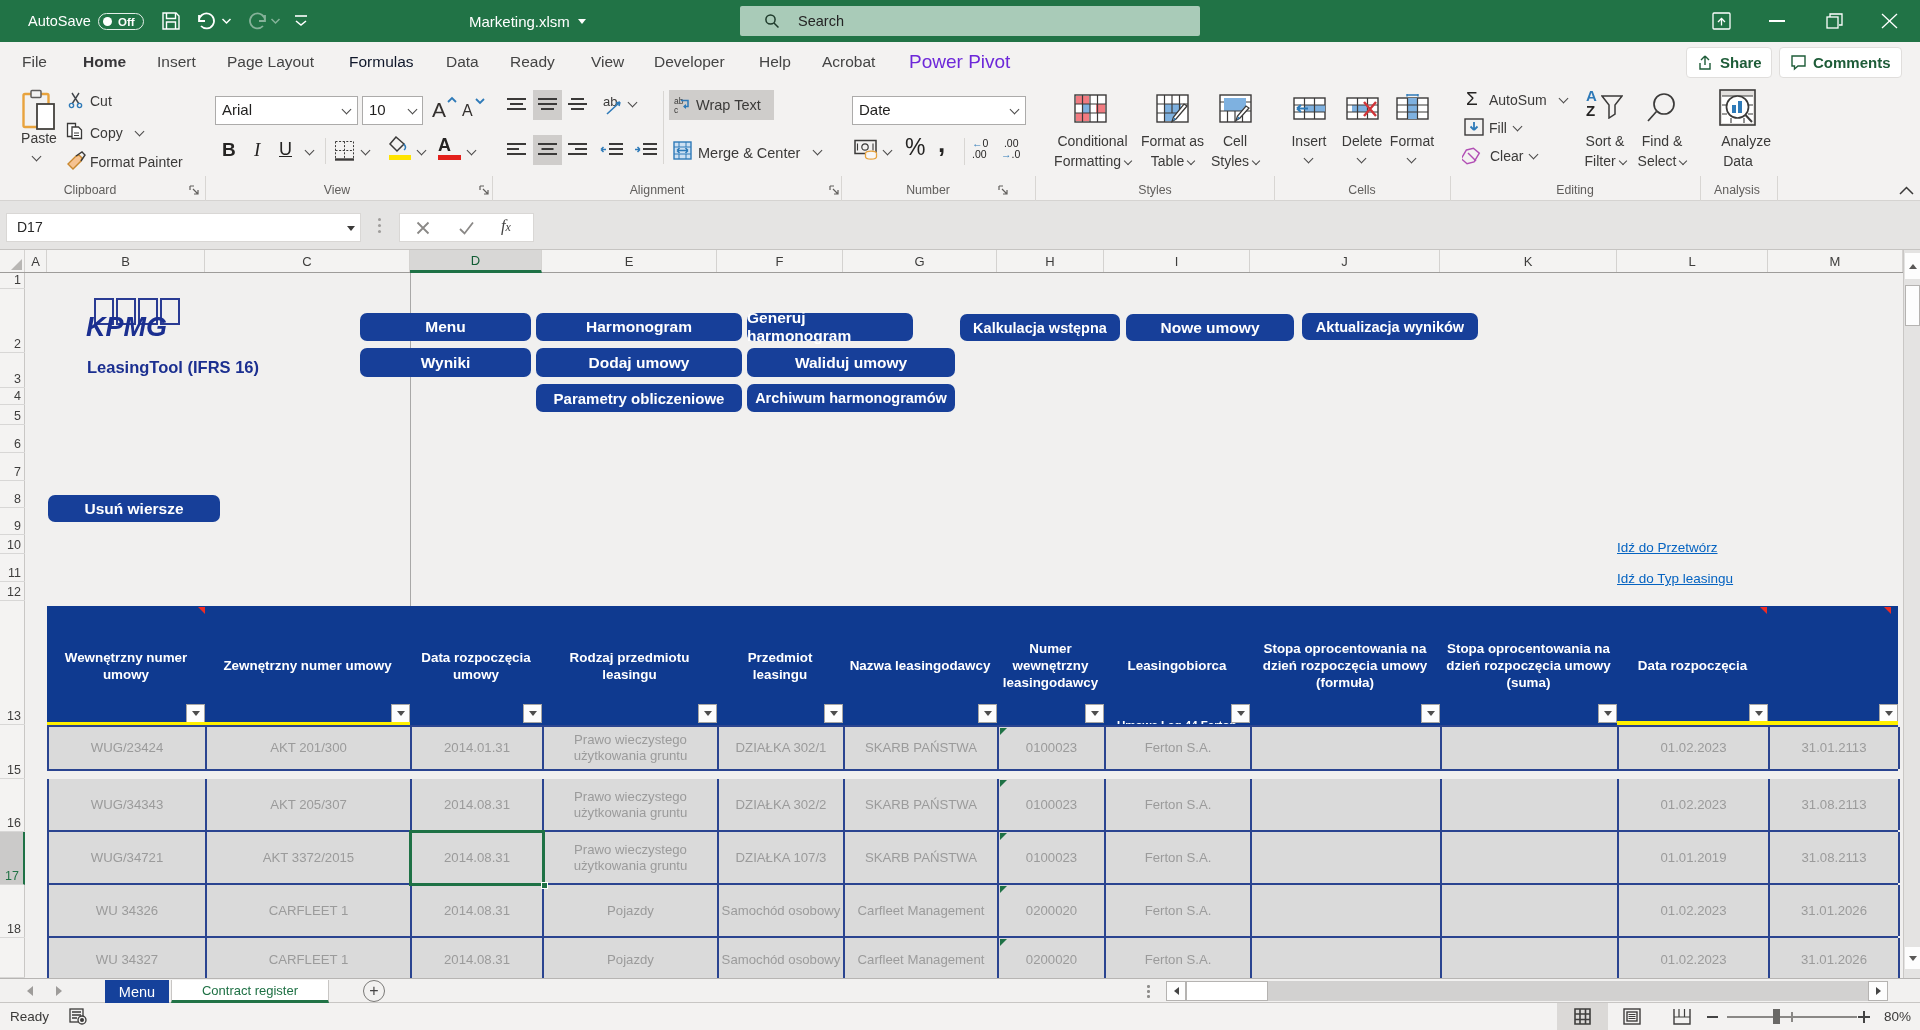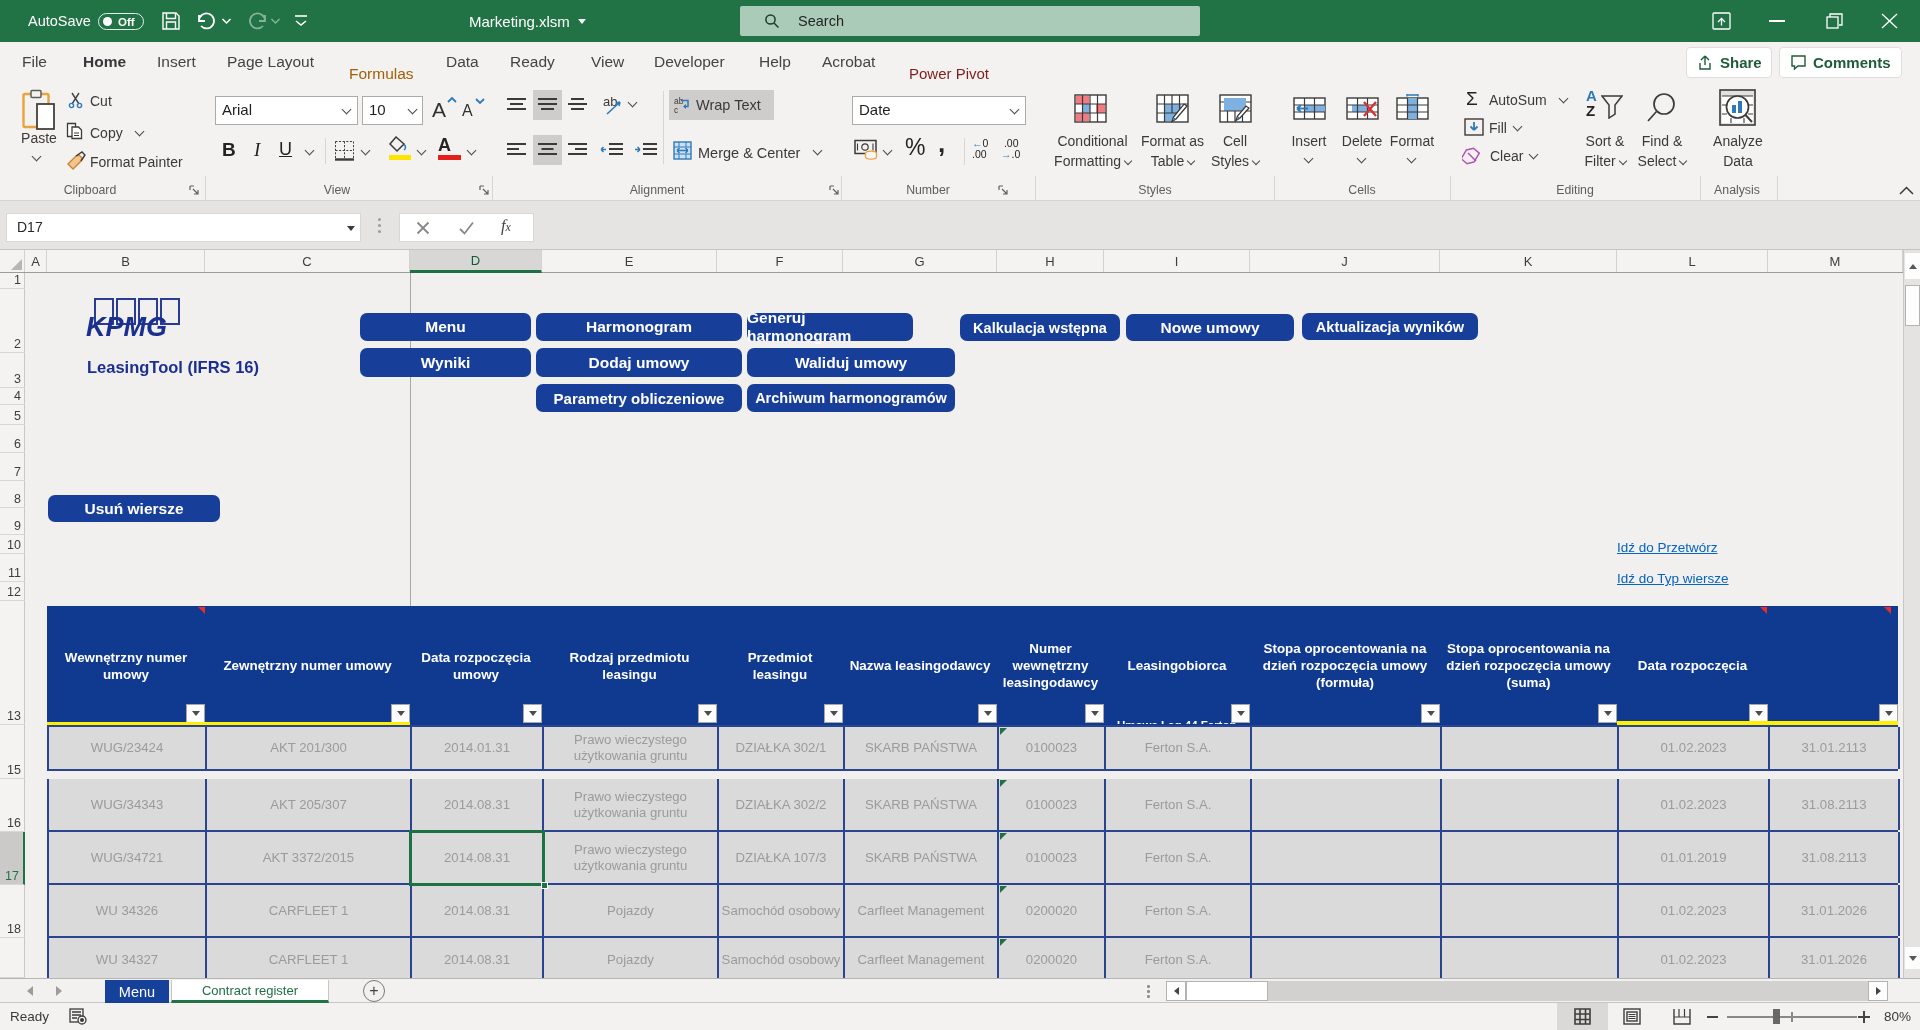--- a/index.html
+++ b/index.html
@@ -82,28 +82,28 @@
       </g>
     </svg>
 </div>
 
 <div class="a" style="left:0;top:42px;width:1920px;height:44px;background:#F3F2F1">
   <div class="a fl" style="left:22px;top:0;height:40px;font-size:15.5px;color:#444">File</div>
   <div class="a fl" style="left:83px;top:0;height:40px;font-size:15.5px;color:#38373A;font-weight:bold">Home</div>
   <div class="a" style="left:80px;top:75px;width:50px;height:4px;background:#217346;border-radius:2px"></div>
   <div class="a fl" style="left:157px;top:0;height:40px;font-size:15.5px;color:#444">Insert</div>
   <div class="a fl" style="left:227px;top:0;height:40px;font-size:15.5px;color:#444">Page Layout</div>
-  <div class="a fl" style="left:349px;top:12px;height:40px;font-size:15.5px;color:#a16207">Formulas</div>
+  <div class="a fl" style="left:349px;top:0;height:40px;font-size:15.5px;color:#0f172a">Formulas</div>
   <div class="a fl" style="left:446px;top:0;height:40px;font-size:15.5px;color:#444">Data</div>
   <div class="a fl" style="left:510px;top:0;height:40px;font-size:15.5px;color:#444">Ready</div>
   <div class="a fl" style="left:591px;top:0;height:40px;font-size:15.5px;color:#444">View</div>
   <div class="a fl" style="left:654px;top:0;height:40px;font-size:15.5px;color:#444">Developer</div>
   <div class="a fl" style="left:759px;top:0;height:40px;font-size:15.5px;color:#444">Help</div>
   <div class="a fl" style="left:822px;top:0;height:40px;font-size:15.5px;color:#444">Acrobat</div>
-  <div class="a fl" style="left:909px;top:11px;height:40px;font-size:15px;color:#7f1d1d">Power Pivot</div>
+  <div class="a fl" style="left:909px;top:0;height:40px;font-size:19px;color:#6d28d9">Power Pivot</div>
   <div class="a fl" style="left:1686px;top:5px;height:31px;width:86px;background:#fff;border:1px solid #E0DEDC;border-radius:4px">
     <svg style="margin-left:10px" width="17" height="17" viewBox="0 0 17 17">
         <g fill="none" stroke="#1E5C38" stroke-width="1.4">
           <path d="M8 2 l4 4 M8 2 l-4 4 M8 2 v9"></path>
           <path d="M3 9 v6 h10 v-6"></path>
         </g>
       </svg>
     <span style="margin-left:6px;font-size:15px;color:#1E5C38;font-weight:bold">Share</span>
   </div>
   <div class="a fl" style="left:1779px;top:5px;height:31px;width:123px;background:#fff;border:1px solid #E0DEDC;border-radius:4px">
@@ -413,21 +413,21 @@
       <g fill="none">
         <rect x="2" y="2" width="35" height="35" fill="#E3E1DF" stroke="#3B3A39" stroke-width="1.6"></rect>
         <rect x="4" y="8" width="31" height="27" fill="#fff"></rect>
         <path d="M4 8 h31 M4 17 h5 M30 17 h5 M4 26 h5 M30 26 h5 M13 30 v5 M26 30 v5" stroke="#3B3A39" stroke-width="1.1"></path>
         <circle cx="19.5" cy="19" r="11" fill="#fff" stroke="#3B3A39" stroke-width="1.7"></circle>
         <path d="M27.5 27 L34 34" stroke="#3B3A39" stroke-width="2"></path>
         <rect x="14" y="17" width="4" height="8" fill="#2E7AB8" stroke="none"></rect>
         <rect x="20" y="13" width="4" height="12" fill="#2E7AB8" stroke="none"></rect>
       </g>
     </svg>
- <div class="a ribtxt" style="left:1705px;top:47px;width:66px;text-align:center">Analyze</div>
+ <div class="a ribtxt" style="left:1705px;top:47px;width:66px;text-align:right">Analyze</div>
  <div class="a ribtxt" style="left:1705px;top:67px;width:66px;text-align:center">Data</div>
  <div class="a rlbl" style="left:1707px;top:97px;width:60px">Analysis</div>
  <div class="sep" style="left:1777px"></div>
  <svg class="a" style="left:1899px;top:100px" width="15" height="9" viewBox="0 0 15 9">
       <path d="M1 8 L7.5 1.5 L14 8" fill="none" stroke="#3B3A39" stroke-width="1.5"></path>
     </svg>
 </div>
 
 <div class="a" style="left:0;top:201px;width:1920px;height:49px;background:#E5E4E3;border-bottom:1px solid #C6C4C2">
   <div class="a" style="left:6px;top:12px;width:355px;height:29px;background:#fff;border:1px solid #D9D7D5">
@@ -539,21 +539,21 @@
   <div class="btn" style="left:1126px;top:41px;width:168px;height:27px">Nowe umowy</div>
   <div class="btn" style="left:1302px;top:40px;width:176px;height:27px;font-size:14.5px">Aktualizacja wyników</div>
   <div class="btn" style="left:360px;top:75px;width:171px;height:29px">Wyniki</div>
   <div class="btn" style="left:536px;top:75px;width:206px;height:29px">Dodaj umowy</div>
   <div class="btn" style="left:747px;top:75px;width:208px;height:29px">Waliduj umowy</div>
   <div class="btn" style="left:536px;top:111px;width:206px;height:28px;font-size:15px">Parametry obliczeniowe</div>
   <div class="btn" style="left:747px;top:111px;width:208px;height:28px;font-size:14.5px">Archiwum harmonogramów</div>
   <div class="btn" style="left:48px;top:222px;width:172px;height:27px">Usuń wiersze</div>
 
   <div class="a" style="left:1617px;top:267px;font-size:13.5px;color:#0563C1;text-decoration:underline">Idź do Przetwórz</div>
-  <div class="a" style="left:1617px;top:298px;font-size:13.5px;color:#0563C1;text-decoration:underline">Idź do Typ wiersze</div>
+  <div class="a" style="left:1617px;top:298px;font-size:13.5px;color:#0563C1;text-decoration:underline">Idź do Typ leasingu</div>
 
   <div class="a" style="left:47px;top:333px;width:1851px;height:119px;background:#0F3A90">
     <div class="hcell" style="left:0;width:158px">Wewnętrzny numer<br>umowy</div>
     <div class="hcell" style="left:158px;width:205px">Zewnętrzny numer umowy</div>
     <div class="hcell" style="left:363px;width:132px">Data rozpoczęcia<br>umowy</div>
     <div class="hcell" style="left:495px;width:175px">Rodzaj przedmiotu<br>leasingu</div>
     <div class="hcell" style="left:670px;width:126px">Przedmiot<br>leasingu</div>
     <div class="hcell" style="left:796px;width:154px">Nazwa leasingodawcy</div>
     <div class="hcell" style="left:950px;width:107px">Numer<br>wewnętrzny<br>leasingodawcy</div>
     <div class="hcell" style="left:1057px;width:146px">Leasingobiorca</div>

